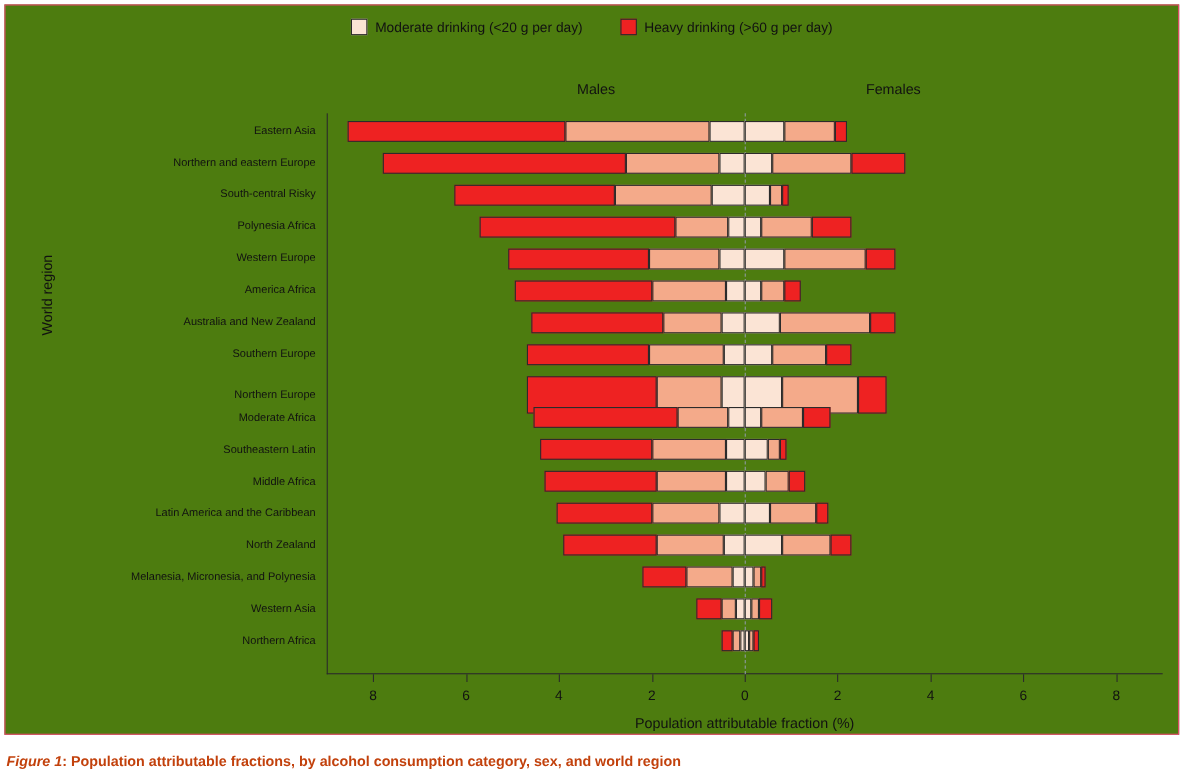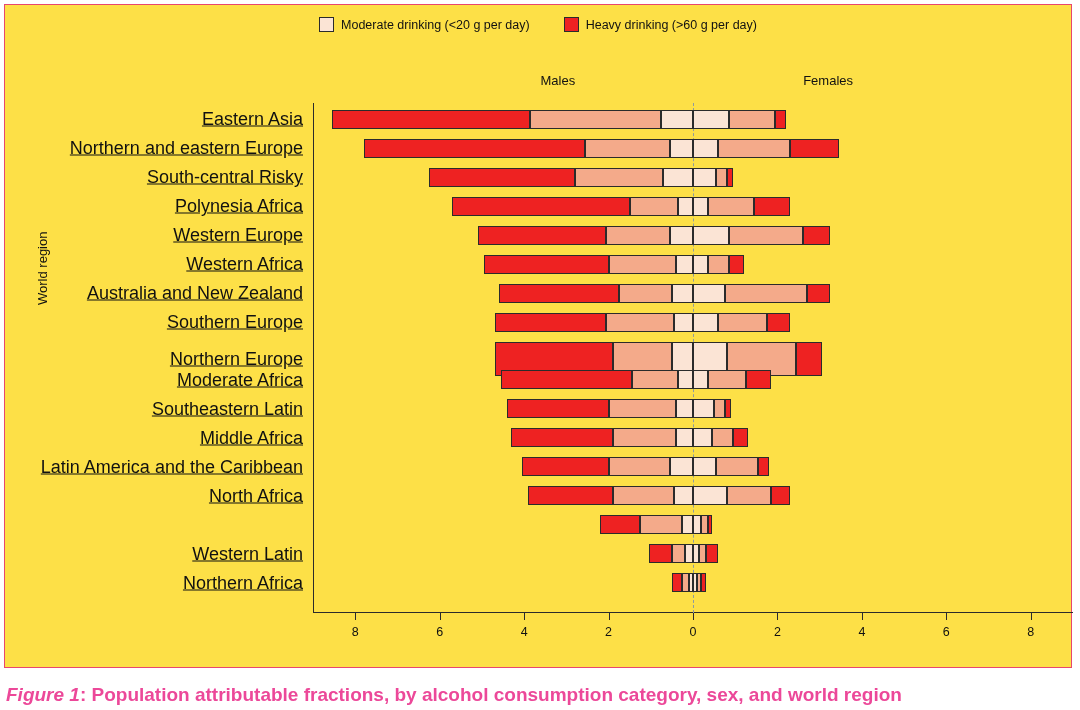--- a/index.html
+++ b/index.html
@@ -16,21 +16,21 @@
     overflow: hidden;
   }
   #figure-frame {
     position: absolute;
     left: 4px;
     top: 4px;
     width: 1068px;
     height: 664px;
     border: 1.5px solid #e8476e;
     box-sizing: border-box;
-    background: #fde047;
+    background: #4d7c0f;
   }
 
   
   #legend {
     position: absolute;
     left: 0;
     top: 12px;
     width: 100%;
     display: flex;
     justify-content: center;
@@ -52,21 +52,21 @@
     width: 13px;
     height: 13px;
     border: 1px solid #2b2b2b;
     margin-right: 7px;
     flex: none;
   }
 
   
   #plot {
     position: absolute;
-    left: 308px;
+    left: 292px;
     top: 98px;
     width: 760px;
     height: 510px;
   }
   #axis-box {
     position: absolute;
     left: 0;
     top: 0;
     width: 100%;
     height: 100%;
@@ -107,25 +107,24 @@
     position: absolute;
     left: 0;
     width: 100%;
   }
   .row-label {
     position: absolute;
     right: 100%;
     margin-right: 10px;
     top: 50%;
     transform: translateY(-50%);
-    font-size: 18px;
+    font-size: 10px;
     white-space: nowrap;
     text-align: left;
     color: #111;
-    text-decoration: underline;
   }
   .bar-seg {
     position: absolute;
     top: 0;
     height: 100%;
     border: 0.8px solid #2b2b2b;
     box-sizing: border-box;
   }
 
   .tick {
@@ -160,22 +159,22 @@
     color: #111;
     transform: rotate(-90deg);
     transform-origin: left top;
     white-space: nowrap;
   }
 
   #caption {
     position: absolute;
     left: 6px;
     top: 684px;
-    font-size: 19px;
-    color: #ec4899;
+    font-size: 13px;
+    color: #c2410c;
     font-weight: bold;
   }
   #caption .fig-num {
     font-style: italic;
   }
 </style>
 </head>
 <body>
 
 <div id="figure-frame">
@@ -243,21 +242,21 @@
           <div class="row" style="top: 122.735px; height: 19px;">
             <div class="row-label">Western Europe</div>
             <div class="bar-seg" style="left: 356.778px; width: 23.2222px; background: rgb(251, 228, 213);"></div>
             <div class="bar-seg" style="left: 293.444px; width: 63.3333px; background: rgb(244, 170, 138);"></div>
             <div class="bar-seg" style="left: 164.667px; width: 128.778px; background: rgb(238, 34, 34);"></div>
             <div class="bar-seg" style="left: 380px; width: 35.8889px; background: rgb(251, 228, 213);"></div>
             <div class="bar-seg" style="left: 415.889px; width: 73.8889px; background: rgb(244, 170, 138);"></div>
             <div class="bar-seg" style="left: 489.778px; width: 27.4444px; background: rgb(238, 34, 34);"></div>
           </div>
           <div class="row" style="top: 151.676px; height: 19px;">
-            <div class="row-label">Western Africa</div>
+            <div class="row-label">America Africa</div>
             <div class="bar-seg" style="left: 363.111px; width: 16.8889px; background: rgb(251, 228, 213);"></div>
             <div class="bar-seg" style="left: 295.556px; width: 67.5556px; background: rgb(244, 170, 138);"></div>
             <div class="bar-seg" style="left: 171px; width: 124.556px; background: rgb(238, 34, 34);"></div>
             <div class="bar-seg" style="left: 380px; width: 14.7778px; background: rgb(251, 228, 213);"></div>
             <div class="bar-seg" style="left: 394.778px; width: 21.1111px; background: rgb(244, 170, 138);"></div>
             <div class="bar-seg" style="left: 415.889px; width: 14.7778px; background: rgb(238, 34, 34);"></div>
           </div>
           <div class="row" style="top: 180.618px; height: 19px;">
             <div class="row-label">Australia and New Zealand</div>
             <div class="bar-seg" style="left: 358.889px; width: 21.1111px; background: rgb(251, 228, 213);"></div>
@@ -315,38 +314,39 @@
           <div class="row" style="top: 354.265px; height: 19px;">
             <div class="row-label">Latin America and the Caribbean</div>
             <div class="bar-seg" style="left: 356.778px; width: 23.2222px; background: rgb(251, 228, 213);"></div>
             <div class="bar-seg" style="left: 295.556px; width: 61.2222px; background: rgb(244, 170, 138);"></div>
             <div class="bar-seg" style="left: 209px; width: 86.5556px; background: rgb(238, 34, 34);"></div>
             <div class="bar-seg" style="left: 380px; width: 23.2222px; background: rgb(251, 228, 213);"></div>
             <div class="bar-seg" style="left: 403.222px; width: 42.2222px; background: rgb(244, 170, 138);"></div>
             <div class="bar-seg" style="left: 445.444px; width: 10.5556px; background: rgb(238, 34, 34);"></div>
           </div>
           <div class="row" style="top: 383.206px; height: 19px;">
-            <div class="row-label">North Africa</div>
+            <div class="row-label">North Zealand</div>
             <div class="bar-seg" style="left: 361px; width: 19px; background: rgb(251, 228, 213);"></div>
             <div class="bar-seg" style="left: 299.778px; width: 61.2222px; background: rgb(244, 170, 138);"></div>
             <div class="bar-seg" style="left: 215.333px; width: 84.4444px; background: rgb(238, 34, 34);"></div>
             <div class="bar-seg" style="left: 380px; width: 33.7778px; background: rgb(251, 228, 213);"></div>
             <div class="bar-seg" style="left: 413.778px; width: 44.3333px; background: rgb(244, 170, 138);"></div>
             <div class="bar-seg" style="left: 458.111px; width: 19px; background: rgb(238, 34, 34);"></div>
           </div>
           <div class="row" style="top: 412.147px; height: 19px;">
+            <div class="row-label">Melanesia, Micronesia, and Polynesia</div>
             <div class="bar-seg" style="left: 369.444px; width: 10.5556px; background: rgb(251, 228, 213);"></div>
             <div class="bar-seg" style="left: 327.222px; width: 42.2222px; background: rgb(244, 170, 138);"></div>
             <div class="bar-seg" style="left: 287.111px; width: 40.1111px; background: rgb(238, 34, 34);"></div>
             <div class="bar-seg" style="left: 380px; width: 8.44444px; background: rgb(251, 228, 213);"></div>
             <div class="bar-seg" style="left: 388.444px; width: 6.33333px; background: rgb(244, 170, 138);"></div>
             <div class="bar-seg" style="left: 394.778px; width: 4.22222px; background: rgb(238, 34, 34);"></div>
           </div>
           <div class="row" style="top: 441.088px; height: 19px;">
-            <div class="row-label">Western Latin</div>
+            <div class="row-label">Western Asia</div>
             <div class="bar-seg" style="left: 371.556px; width: 8.44444px; background: rgb(251, 228, 213);"></div>
             <div class="bar-seg" style="left: 358.889px; width: 12.6667px; background: rgb(244, 170, 138);"></div>
             <div class="bar-seg" style="left: 335.667px; width: 23.2222px; background: rgb(238, 34, 34);"></div>
             <div class="bar-seg" style="left: 380px; width: 6.33333px; background: rgb(251, 228, 213);"></div>
             <div class="bar-seg" style="left: 386.333px; width: 6.33333px; background: rgb(244, 170, 138);"></div>
             <div class="bar-seg" style="left: 392.667px; width: 12.6667px; background: rgb(238, 34, 34);"></div>
           </div>
           <div class="row" style="top: 470.029px; height: 19px;">
             <div class="row-label">Northern Africa</div>
             <div class="bar-seg" style="left: 375.778px; width: 4.22222px; background: rgb(251, 228, 213);"></div>
@@ -370,20 +370,21 @@
           <div class="tick-label" style="left: 380px;">0</div>
           <div class="tick" style="left: 464.444px;"></div>
           <div class="tick-label" style="left: 464.444px;">2</div>
           <div class="tick" style="left: 548.889px;"></div>
           <div class="tick-label" style="left: 548.889px;">4</div>
           <div class="tick" style="left: 633.333px;"></div>
           <div class="tick-label" style="left: 633.333px;">6</div>
           <div class="tick" style="left: 717.778px;"></div>
           <div class="tick-label" style="left: 717.778px;">8</div>
         </div>
+      <div id="x-title">Population attributable fraction (%)</div>
     </div>
   </div>
 
 </div>
 
 <div id="caption">
   <span class="fig-num">Figure 1</span><span>: Population attributable fractions, by alcohol consumption category, sex, and world region</span>
 </div>
 
 </body></html>

